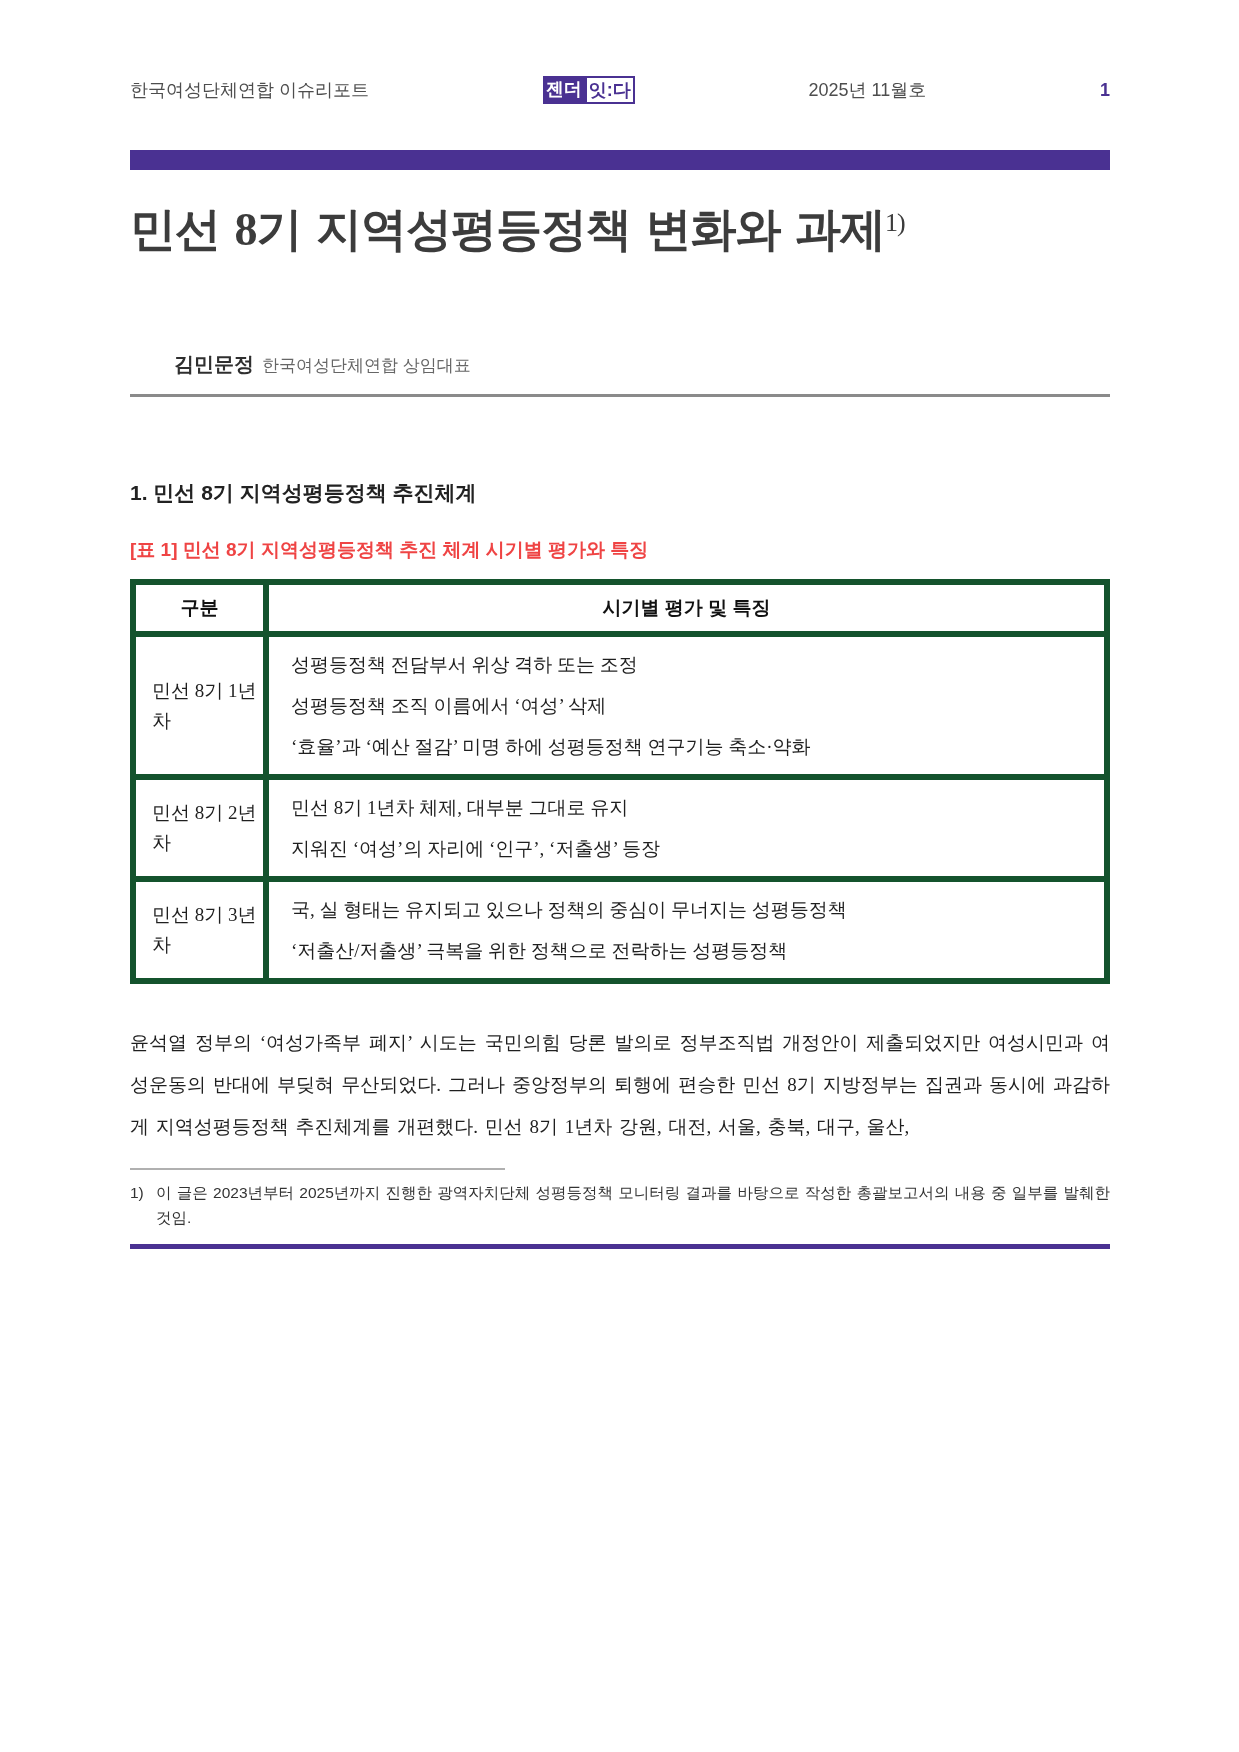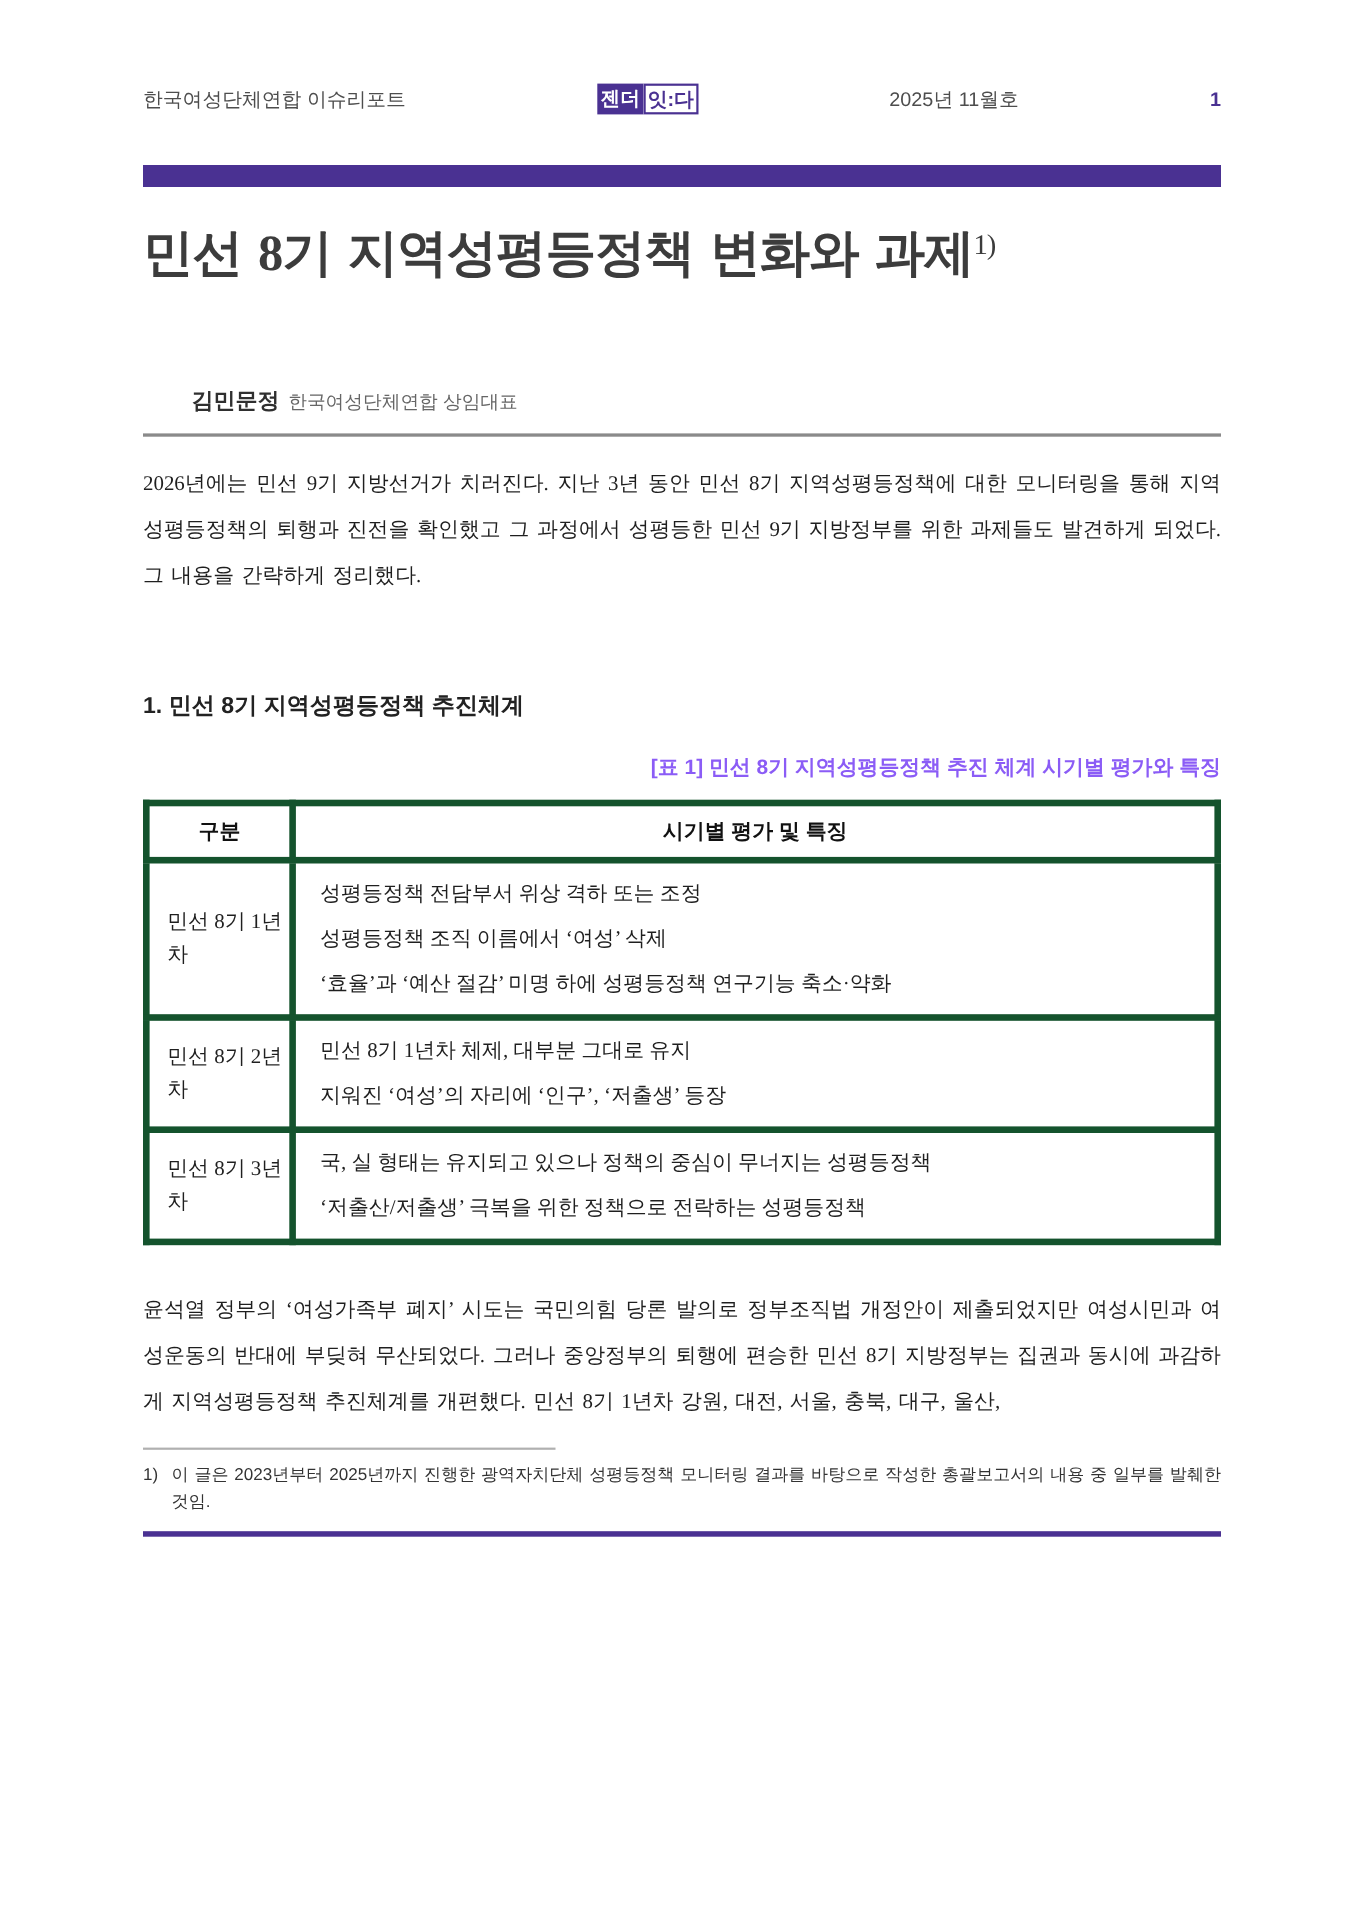--- a/index.html
+++ b/index.html
@@ -66,25 +66,25 @@
 
   h2.section-heading {
     margin-top: 82px;
     font-family: "Liberation Sans", "DejaVu Sans", sans-serif;
     font-size: 21px;
     font-weight: bold;
     color: #222222;
   }
   .table-caption {
     margin-top: 30px;
-    text-align: right;
+    text-align: left;
     font-family: "Liberation Sans", "DejaVu Sans", sans-serif;
     font-size: 19px;
     font-weight: bold;
-    color: #8b5cf6;
+    color: #ef4444;
   }
 
   table.policy-table {
     margin-top: 16px;
     width: 100%;
     border-collapse: collapse;
     table-layout: fixed;
   }
   .policy-table th, .policy-table td { border: 6px solid #14532d; }
   .policy-table col.c1 { width: 133px; }
@@ -154,21 +154,20 @@
   <div class="title-bar"></div>
 
   <h1 class="doc-title"><span>민선 8기 지역성평등정책 변화와 과제</span><span class="title-sup">1)</span></h1>
 
   <div class="author-line">
     <span class="author-name">김민문정</span><span class="author-affil">한국여성단체연합 상임대표</span>
   </div>
   <div class="author-sep"></div>
 
   <div class="body-text">
-    <p>2026년에는 민선 9기 지방선거가 치러진다. 지난 3년 동안 민선 8기 지역성평등정책에 대한 모니터링을 통해 지역성평등정책의 퇴행과 진전을 확인했고 그 과정에서 성평등한 민선 9기 지방정부를 위한 과제들도 발견하게 되었다. 그 내용을 간략하게 정리했다.</p>
   </div>
 
   <h2 class="section-heading">1. 민선 8기 지역성평등정책 추진체계</h2>
 
   <div class="table-caption">[표 1] 민선 8기 지역성평등정책 추진 체계 시기별 평가와 특징</div>
 
   <table class="policy-table">
     <colgroup>
         <col class="c1">
         <col>

